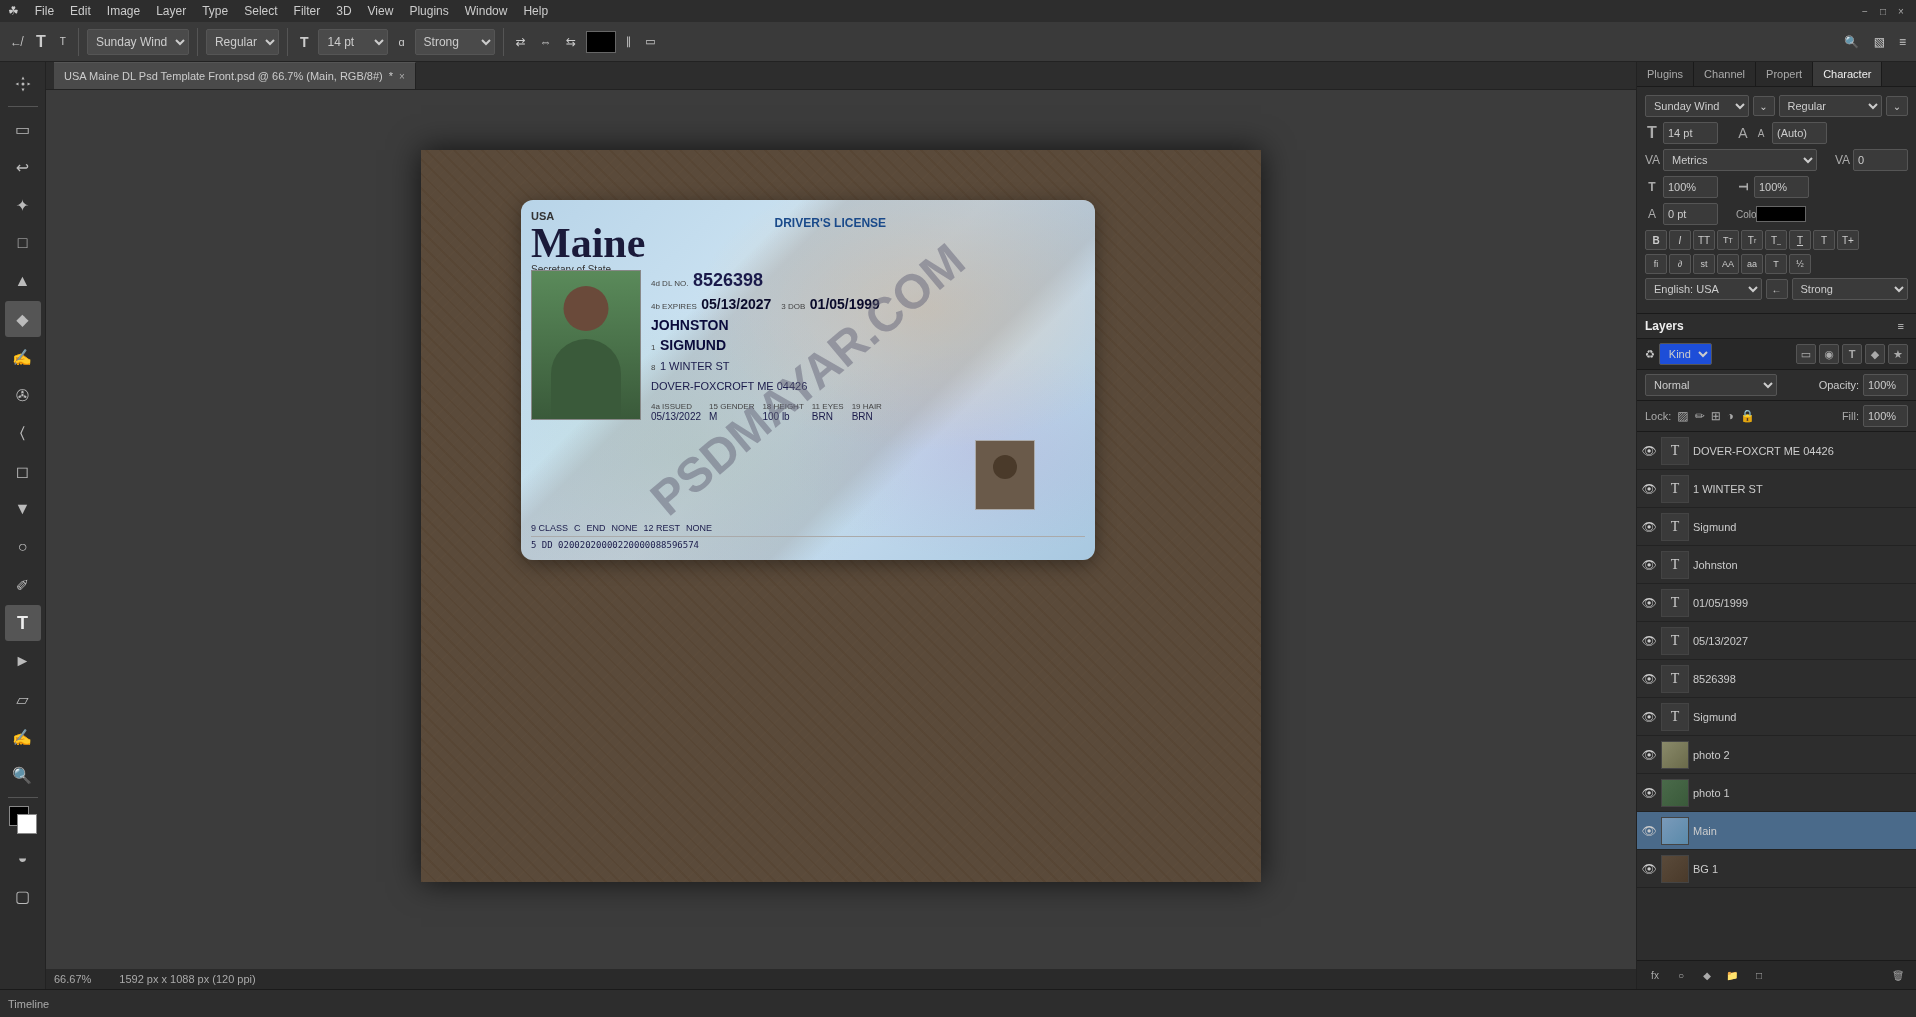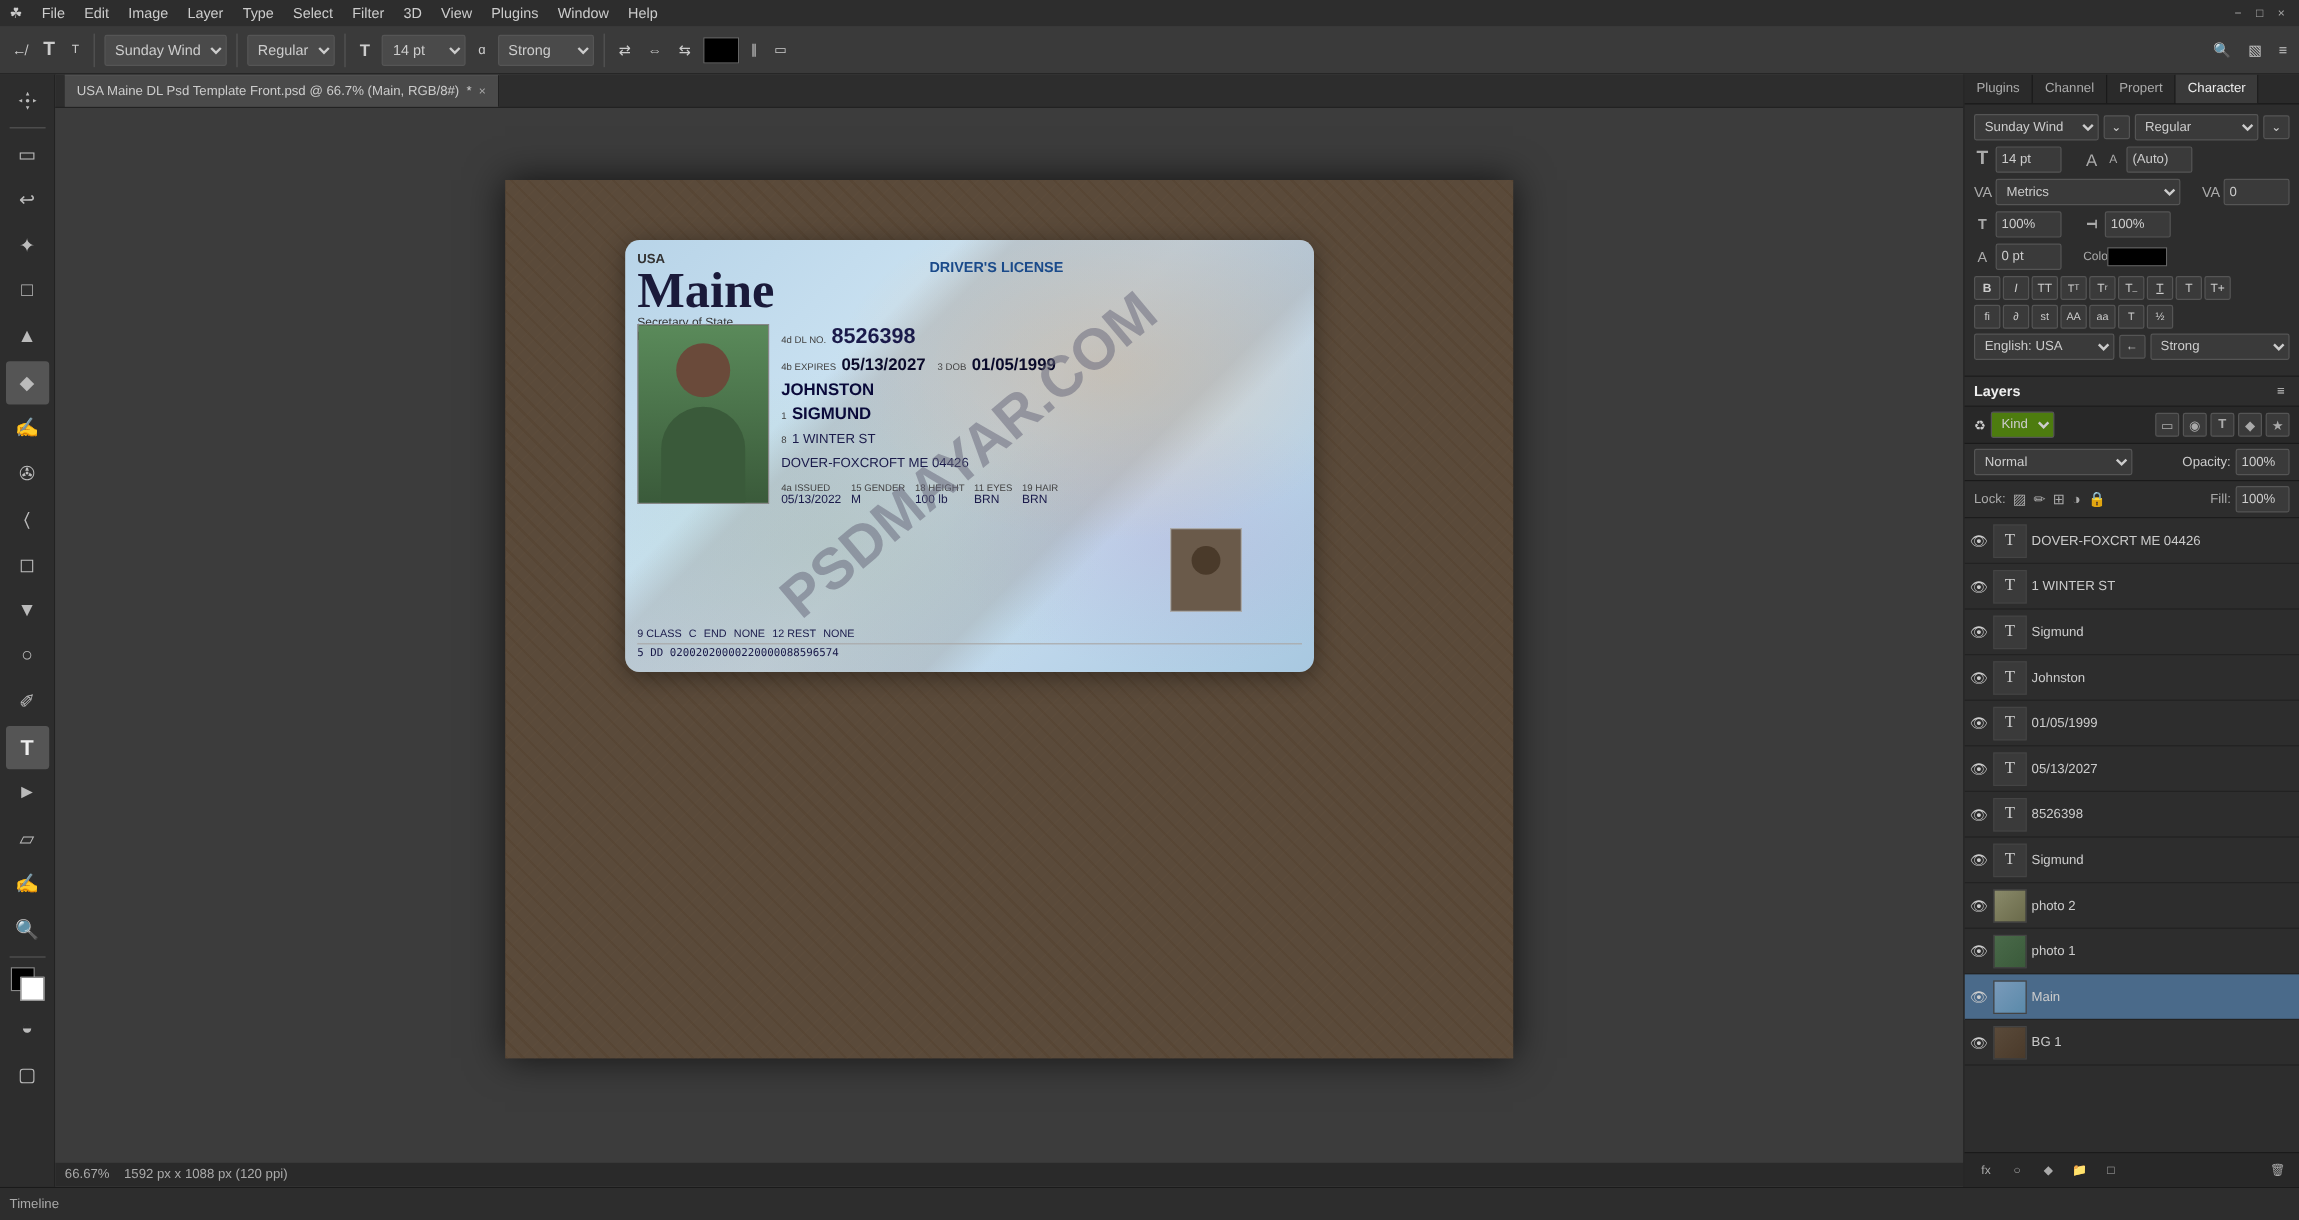--- a/index.html
+++ b/index.html
@@ -316,21 +316,21 @@
 
     
     .status-bar {
       height: 20px;
       background: #2a2a2a;
       display: flex;
       align-items: center;
       padding: 0 8px;
       font-size: 11px;
       color: #aaa;
-      gap: 12px;
+      gap: 28px;
       position: absolute;
       bottom: 0; left: 0; right: 0;
     }
 
     
     .right-panel {
       width: 280px;
       background: #2d2d2d;
       display: flex;
       flex-direction: column;
@@ -428,28 +428,29 @@
     .layers-filter {
       display: flex;
       align-items: center;
       padding: 4px 8px;
       gap: 4px;
       background: #282828;
       border-bottom: 1px solid #1a1a1a;
       flex-shrink: 0;
     }
     .kind-select {
-      background: #4d7c0f;
+      background: #1d4ed8;
       border: 1px solid #555;
       color: #ccc;
       font-size: 11px;
       padding: 2px 4px;
       border-radius: 2px;
       height: 22px;
       cursor: pointer;
+      text-align: right;
     }
     .filter-icons {
       display: flex;
       gap: 3px;
       margin-left: auto;
     }
     .filter-icon-btn {
       background: #3a3a3a;
       border: 1px solid #555;
       color: #aaa;

